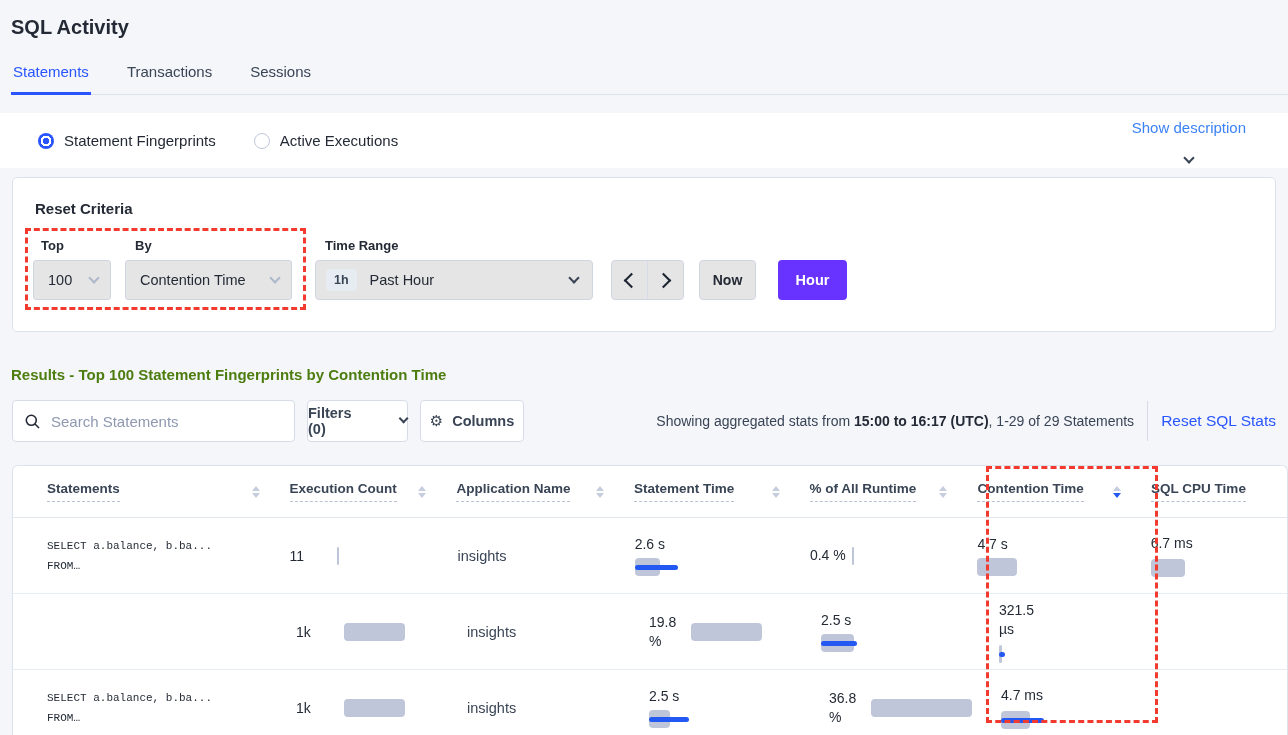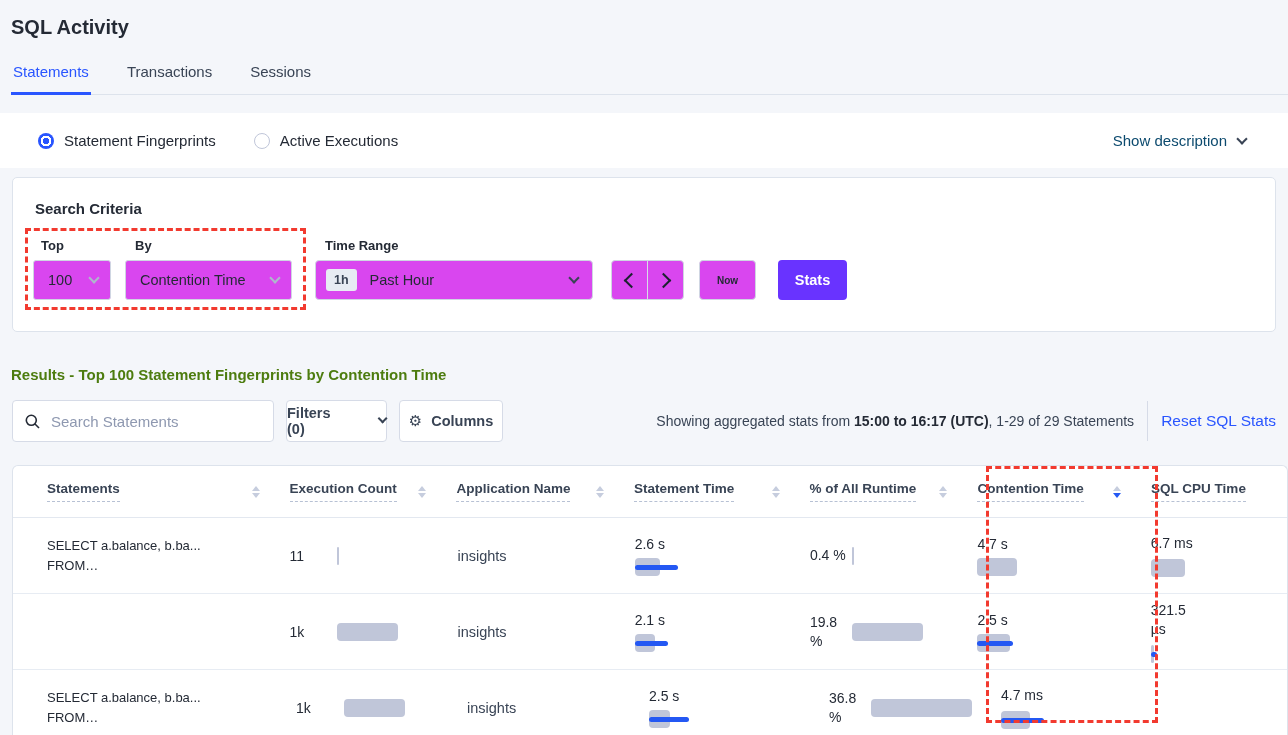--- a/index.html
+++ b/index.html
@@ -13,54 +13,54 @@
   .page-title { font-size:20px; font-weight:700; color:#242a35; padding:16px 0 0 11px; }
   .tabs { display:flex; gap:34px; margin:24px 0 0 11px; width:1277px; border-bottom:1px solid #dde3ec; align-items:flex-end; }
   .tab { font-size:15px; color:#394455; padding:0 2px 12px; border-bottom:3px solid transparent; margin-bottom:-1px; cursor:pointer; }
   .tab.active { color:#2955ff; border-bottom-color:#2955ff; }
   
   .radio-strip { height:55px; background:#fff; margin-top:18px; display:flex; align-items:center; padding:0 42px 0 38px; }
   .radio-item { display:flex; align-items:center; gap:10px; margin-right:38px; font-size:15px; color:#242a35; cursor:pointer; }
   .radio { width:16px; height:16px; border-radius:50%; flex:none; }
   .radio.sel { background:radial-gradient(circle,#2955ff 0 3.2px,#fff 3.2px 5.4px,#2955ff 5.4px 8px); }
   .radio.unsel { border:1px solid #c0c6d9; background:#fff; }
-  .show-desc { margin-left:auto; display:flex; align-items:center; gap:11px; font-size:15px; color:#0c4a6e; cursor:pointer; }
+  .show-desc { margin-left:auto; display:flex; align-items:center; gap:22px; font-size:15px; color:#3b82f6; cursor:pointer;flex-direction:column; }
   
   .chev { display:inline-block; border-style:solid; border-width:0 2px 2px 0; padding:3px; }
   .chev.dark { border-color:#394455; }
   .chev.gray { border-color:#aeb8cc; }
   .chev.down { transform:rotate(45deg); margin-top:-4px; }
   .chev.big { padding:4.5px; border-width:0 2.6px 2.6px 0; border-color:#1b2230; }
   .chev.left { transform:rotate(135deg); margin-left:4px; }
   .chev.right { transform:rotate(-45deg); margin-right:4px; }
   
   .card { background:#fff; border:1px solid #dde3ec; border-radius:5px; }
   .criteria { position:relative; margin:9px 12px 0; height:155px; }
   .criteria-heading { position:absolute; left:22px; top:22px; font-size:15px; font-weight:700; color:#242a35; }
   .field-label { position:absolute; top:60px; font-size:13px; font-weight:700; color:#242a35; }
-  .ctrl { position:absolute; top:82px; height:40px; background:#d946ef; border:1px solid #cfd6e2; border-radius:3px; display:flex; align-items:center; cursor:pointer; }
+  .ctrl { position:absolute; top:82px; height:40px; background:#e5e5e5; border:1px solid #cfd6e2; border-radius:3px; display:flex; align-items:center; cursor:pointer; }
   #top-select   { left:20px;  width:78px;  padding:0 12px 0 14px; justify-content:space-between; }
   #by-select    { left:112px; width:167px; padding:0 12px 0 14px; justify-content:space-between; }
   #time-select  { left:302px; width:278px; padding:0 14px 0 10px; gap:13px; border-radius:4px; }
   .select-value { font-size:14.5px; color:#242a35; }
   .badge-1h { background:#e7ecf3; border-radius:3px; padding:4px 8px; font-size:12.5px; font-weight:700; color:#394455; }
   .time-text { font-size:14.5px; color:#242a35; flex:1; }
   #arrow-box { left:598px; width:73px; padding:0; border-radius:4px; }
   .arrow-half { width:36px; height:100%; display:flex; align-items:center; justify-content:center; cursor:pointer; }
   .arrow-half.first { border-right:1px solid #d6dbe7; }
-  #now-btn { left:686px; width:57px; justify-content:center; font-size:10px; font-weight:700; color:#242a35; border-radius:4px; }
+  #now-btn { left:686px; width:57px; justify-content:center; font-size:14px; font-weight:700; color:#242a35; border-radius:4px; }
   #apply-btn { left:765px; width:69px; border:none; background:#6933ff; color:#fff; justify-content:center; font-size:14.5px; font-weight:700; border-radius:4px; }
   
   .hl-rect { position:absolute; border:3px dashed #f23a2f; z-index:6; pointer-events:none; }
   #hl1 { left:25px;  top:228px; width:281px; height:82px; }
   #hl2 { left:986px; top:466px; width:172px; height:257px; }
   
   .results-heading { margin:34px 0 0 11px; font-size:15px; font-weight:700; color:#4d7c0f; }
   .toolbar { display:flex; align-items:center; margin:17px 12px 0; height:42px; }
-  .search-box { width:262px; height:42px; border:1px solid #d6dbe7; border-radius:4px; background:#fff; display:flex; align-items:center; padding:0 12px; gap:9px; }
+  .search-box { width:283px; height:42px; border:1px solid #d6dbe7; border-radius:4px; background:#fff; display:flex; align-items:center; padding:0 12px; gap:9px; }
   .search-box input { border:none; outline:none; font-size:15px; color:#242a35; width:100%; font-family:inherit; background:transparent; }
   .search-box input::placeholder { color:#8e98b0; }
   .tb-btn { height:42px; border:1px solid #d6dbe7; border-radius:4px; background:#fff; display:flex; align-items:center; justify-content:center; gap:9px; font-size:14.5px; font-weight:700; color:#394455; cursor:pointer; }
   #filters-btn { width:101px; margin-left:12px;gap:32px; }
   #columns-btn { width:104px; margin-left:12px; }
   .gear { font-family:"DejaVu Sans", sans-serif; font-size:15px; color:#394455; font-weight:400; }
   .stats { margin-left:auto; font-size:14px; color:#394455; white-space:nowrap; }
   .stats b { color:#242a35; }
   .vdiv { width:1px; height:40px; background:#d6dbe7; margin:0 13px; flex:none; }
   .reset-link { font-size:15.5px; color:#2955ff; white-space:nowrap; cursor:pointer; }
@@ -68,21 +68,21 @@
   .table-card { margin:23px 0 0 12px; width:1276px; height:275px; background:#fff; border:1px solid #dde3ec; border-bottom:none; border-radius:6px 6px 0 0; overflow:hidden; }
   .t-header { display:flex; align-items:center; height:52px; padding-left:34px; border-bottom:1px solid #e3e8f0; }
   .th { display:flex; align-items:center; justify-content:space-between; padding-right:30px; cursor:pointer; }
   .th-label { font-size:13.5px; font-weight:700; color:#394455; border-bottom:1.5px dashed #b7c1d4; padding-bottom:5px; }
   .sort { display:flex; flex-direction:column; gap:2px; }
   .car-up   { width:0; height:0; border-left:4px solid transparent; border-right:4px solid transparent; border-bottom:5px solid #c6cdde; }
   .car-down { width:0; height:0; border-left:4px solid transparent; border-right:4px solid transparent; border-top:5px solid #c6cdde; }
   .car-down.active { border-top-color:#2458f3; }
   .c1{width:249px}.c2{width:171px}.c3{width:182px}.c4{width:180px}.c5{width:172px}.c6{width:178px}.c7{width:140px;padding-right:0}
   .t-row { display:flex; align-items:center; height:76px; padding-left:34px; border-bottom:1px solid #e7ecf3; }
-  .mono { font-family:Liberation Sans, sans-serif; font-size:13px; line-height:20px; color:#242a35; cursor:pointer; }
+  .mono { font-family:Liberation Mono, monospace; font-size:11px; line-height:20px; color:#242a35; cursor:pointer; }
   .val { font-size:14px; color:#242a35; }
   .app { font-size:14.5px; color:#394455; }
   .hcell { display:flex; align-items:center; }
   .exec-label { width:48px; flex:none; }
   .pct-label { width:40px; flex:none; line-height:19px; margin-right:2px; }
   .stack { display:flex; flex-direction:column; }
   .stack .val { margin-bottom:6px; }
   .cpu-val { display:block; max-width:52px; line-height:19px; }
   .bar { position:relative; height:18px; width:120px; flex:none; }
   .bar .g { position:absolute; left:0; top:0; height:18px; border-radius:4px; background:#c0c6d9; }
@@ -109,21 +109,21 @@
     <span class="radio unsel"></span>
     <span>Active Executions</span>
   </div>
   <div class="show-desc">
     <span>Show description</span>
     <span class="chev dark down"></span>
   </div>
 </div>
 
 <div class="card criteria">
-  <div class="criteria-heading">Search Criteria</div>
+  <div class="criteria-heading">Reset Criteria</div>
   <div class="field-label" style="left:28px;">Top</div>
   <div class="field-label" style="left:122px;">By</div>
   <div class="field-label" style="left:312px;">Time Range</div>
 
   <div class="ctrl" id="top-select">
     <span class="select-value">100</span>
     <span class="chev gray down"></span>
   </div>
   <div class="ctrl" id="by-select">
     <span class="select-value">Contention Time</span>
@@ -136,21 +136,21 @@
   </div>
   <div class="ctrl" id="arrow-box">
     <div class="arrow-half first">
       <span class="chev big left"></span>
     </div>
     <div class="arrow-half">
       <span class="chev big right"></span>
     </div>
   </div>
   <div class="ctrl" id="now-btn">Now</div>
-  <div class="ctrl" id="apply-btn">Stats</div>
+  <div class="ctrl" id="apply-btn">Hour</div>
 </div>
 
 <div class="results-heading">Results - Top 100 Statement Fingerprints by Contention Time</div>
 
 <div class="toolbar">
   <div class="search-box">
     <svg class="magnifier" width="15" height="15" viewBox="0 0 15 15">
       <circle cx="6.3" cy="6.3" r="5" fill="none" stroke="#242a35" stroke-width="1.6"></circle>
       <line x1="10" y1="10" x2="14" y2="14" stroke="#242a35" stroke-width="1.6"></line>
     </svg>
@@ -260,27 +260,20 @@
   <div class="t-row">
     <div class="c1 mono">
     </div>
     <div class="c2 hcell">
       <span class="val exec-label">1k</span>
       <span class="bar">
           <span class="g" style="width: 61px;"></span>
         </span>
     </div>
     <div class="c3 app">insights</div>
-    <div class="c4 stack">
-      <span class="val">2.1 s</span>
-      <span class="bar">
-          <span class="g" style="width: 20px;"></span>
-          <span class="b" style="width: 33px;"></span>
-        </span>
-    </div>
     <div class="c5 hcell">
       <span class="val pct-label">19.8 %</span>
       <span class="bar">
           <span class="g" style="width: 71px;"></span>
         </span>
     </div>
     <div class="c6 stack">
       <span class="val">2.5 s</span>
       <span class="bar">
           <span class="g" style="width: 33px;"></span>

